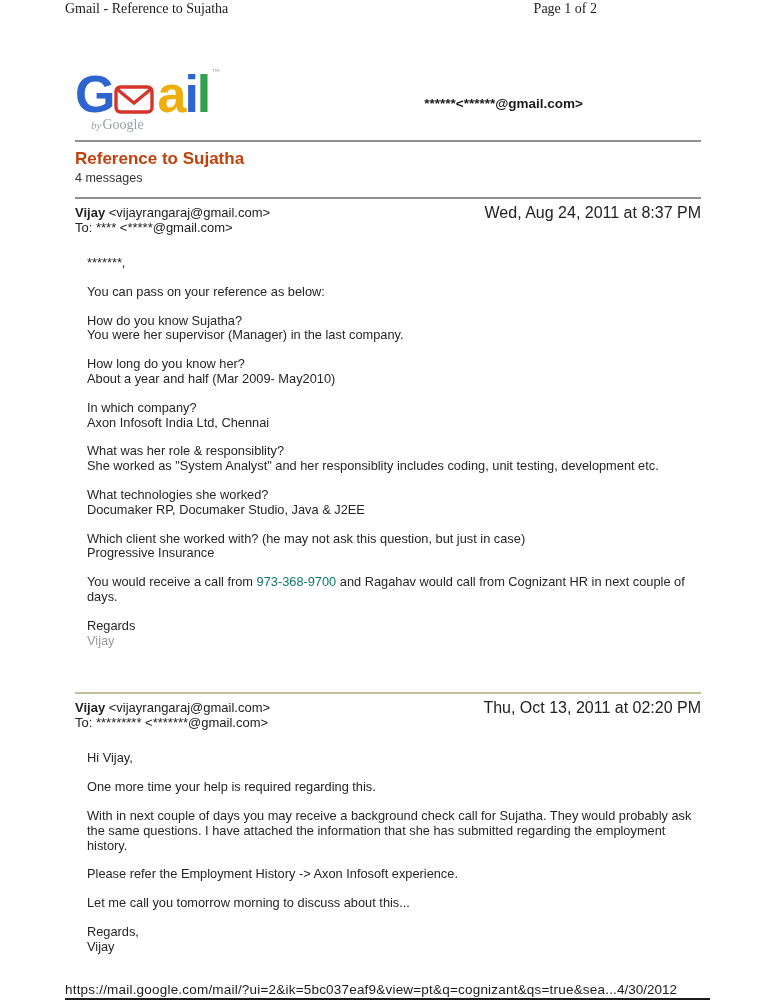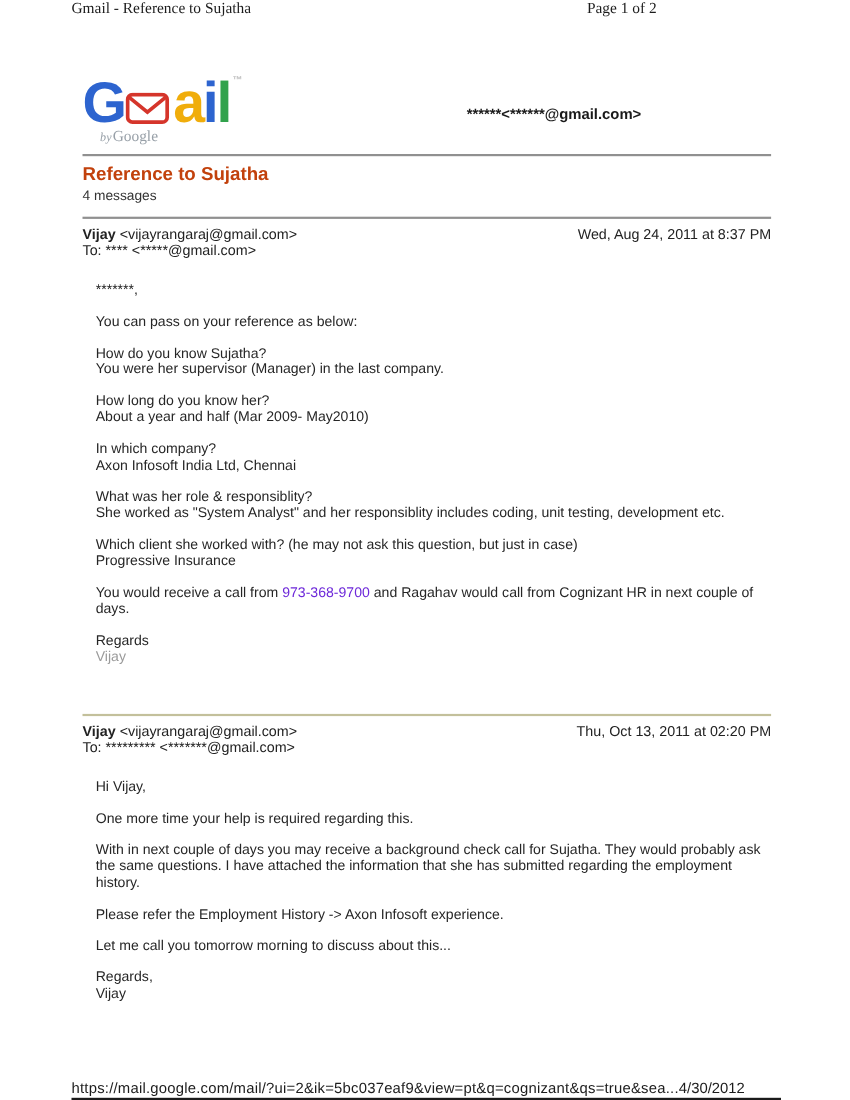--- a/index.html
+++ b/index.html
@@ -65,27 +65,27 @@
 
   
   .message { border-top: 2px solid #909090; padding-top: 6px; }
   .message.alt { border-top-color: #c3c09b; }
   .message + .message { margin-top: 44px; }
 
   .msg-head { display: flex; justify-content: space-between; font-size: 13px; line-height: 15px; }
   .from-name { font-weight: bold; }
   .from-email, .to-line { color: #222; }
   .to-line { font-size: 13px; line-height: 15px; margin-top: 0px; }
-  .msg-date { font-size: 13px; color: #222; white-space: nowrap; }
+  .msg-date { font-size: 16px; color: #222; white-space: nowrap; }
 
   .msg-body { padding-left: 12px; font-size: 12.8px; line-height: 14.8px; color: #262626; }
   .msg-body p { margin: 14px 0; }
   .msg-body p:first-child { margin-top: 21px; }
   .muted { color: #9a9a9a; }
-  .phone-link { color: #6d28d9; text-decoration: none; cursor: pointer; }
+  .phone-link { color: #0f766e; text-decoration: none; cursor: pointer; }
 </style>
 </head>
 <body>
 
 <div class="page">
 
   <div class="print-header">
     <span>Gmail - Reference to Sujatha</span>
     <span>Page 1 of 2</span>
   </div>
@@ -128,20 +128,21 @@
       <div class="to-line">To: **** &lt;*****@gmail.com&gt;</div>
 
       <div class="msg-body">
         <p>*******,</p>
         <p>You can pass on your reference as below:</p>
 
         <p><span>How do you know Sujatha?</span><br><span>You were her supervisor (Manager) in the last company.</span></p>
         <p><span>How long do you know her?</span><br><span>About a year and half (Mar 2009- May2010)</span></p>
         <p><span>In which company?</span><br><span>Axon Infosoft India Ltd, Chennai</span></p>
         <p><span>What was her role &amp; responsiblity?</span><br><span>She worked as "System Analyst" and her responsiblity includes coding, unit testing, development etc.</span></p>
+        <p><span>What technologies she worked?</span><br><span>Documaker RP, Documaker Studio, Java &amp; J2EE</span></p>
         <p><span>Which client she worked with? (he may not ask this question, but just in case)</span><br><span>Progressive Insurance</span></p>
 
         <p><span>You would receive a call from </span><a class="phone-link">973-368-9700</a><span> and Ragahav would call from Cognizant HR in next couple of days.</span></p>
 
         <p><span>Regards</span><br><span class="muted">Vijay</span></p>
       </div>
     </div>
 
     <div class="message alt">
       <div class="msg-head">

